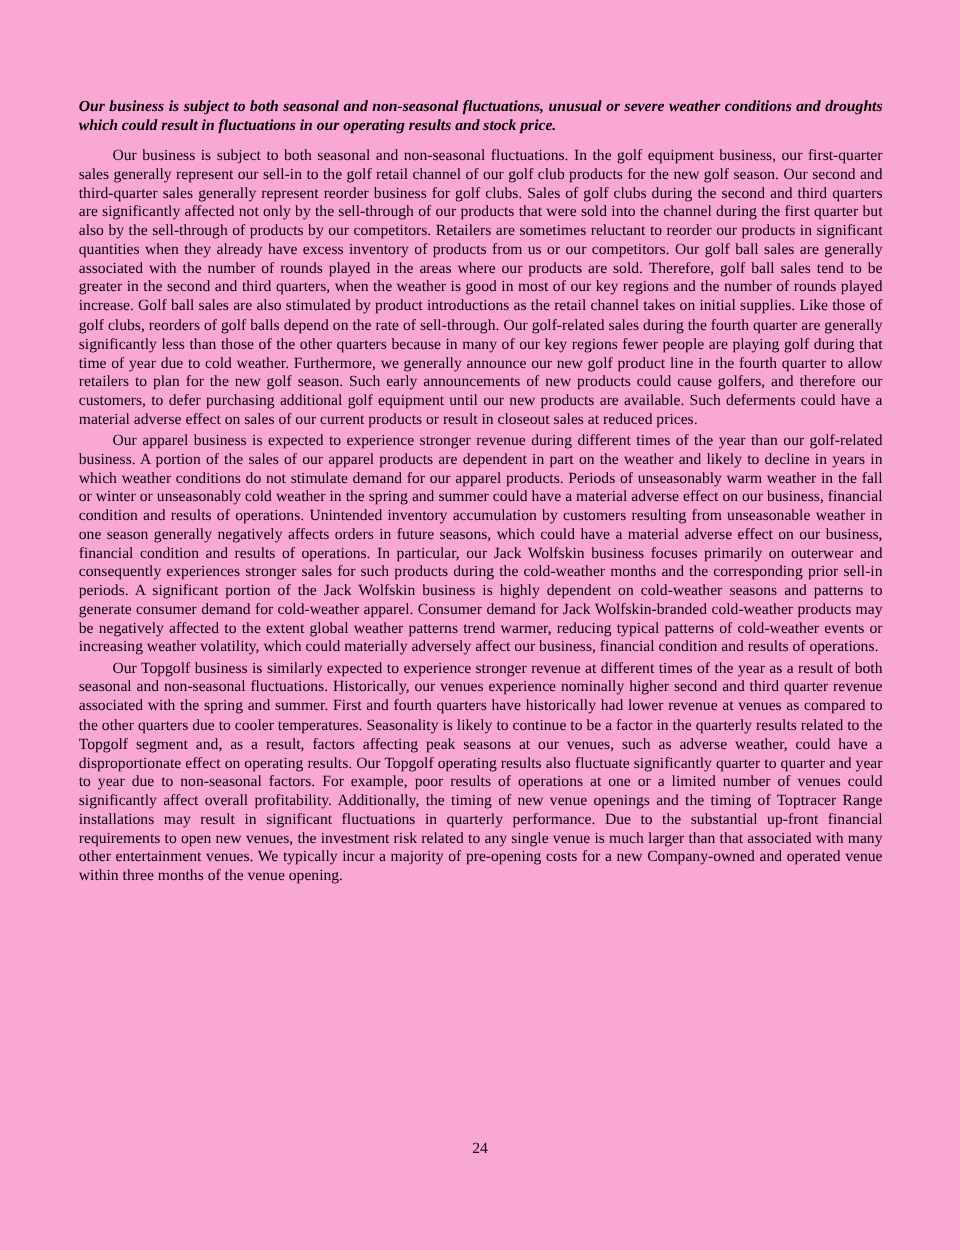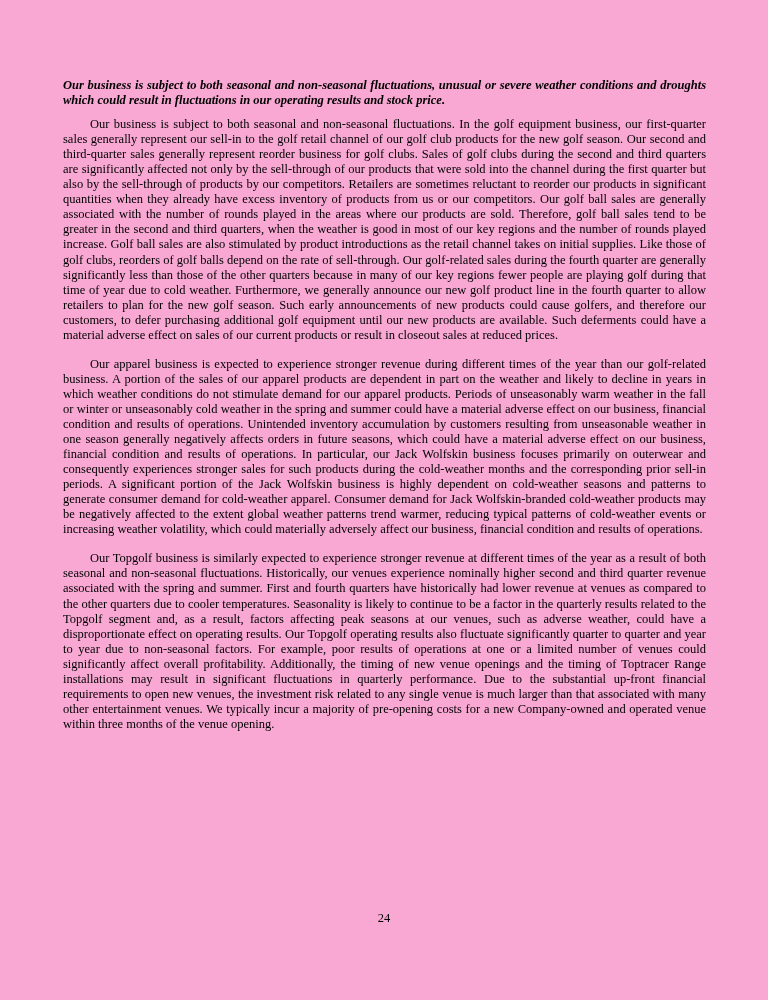--- a/index.html
+++ b/index.html
@@ -26,21 +26,21 @@
     font-weight: 700;
     font-style: italic;
     line-height: 15.05px;
     text-align: justify;
   }
   .doc-paragraph {
     font-size: 12.5px;
     line-height: 15.05px;
     text-align: justify;
     text-indent: 27px;
-    margin-top: 14px;
+    margin-top: 2px;
   }
   .doc-paragraph:first-of-type {
     margin-top: 9px;
   }
   .page-footer {
     position: absolute;
     left: 0;
     top: 911px;
     width: 100%;
     text-align: center;

